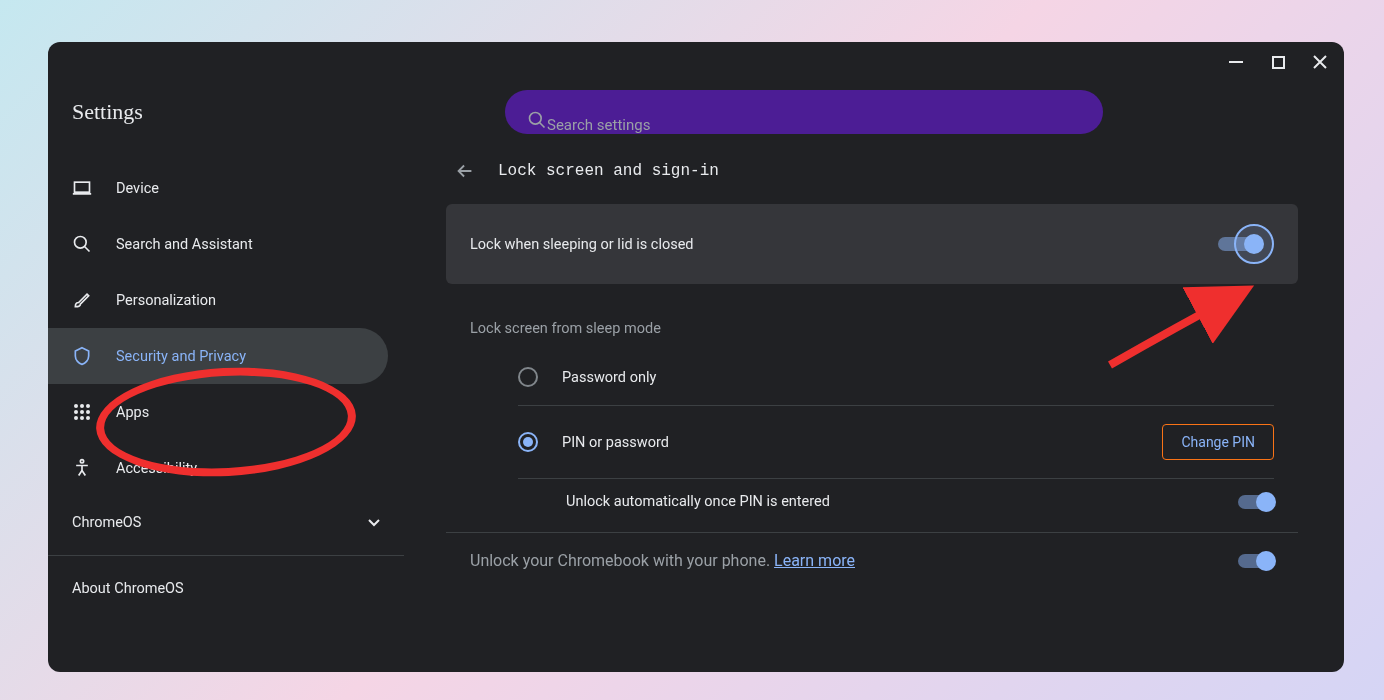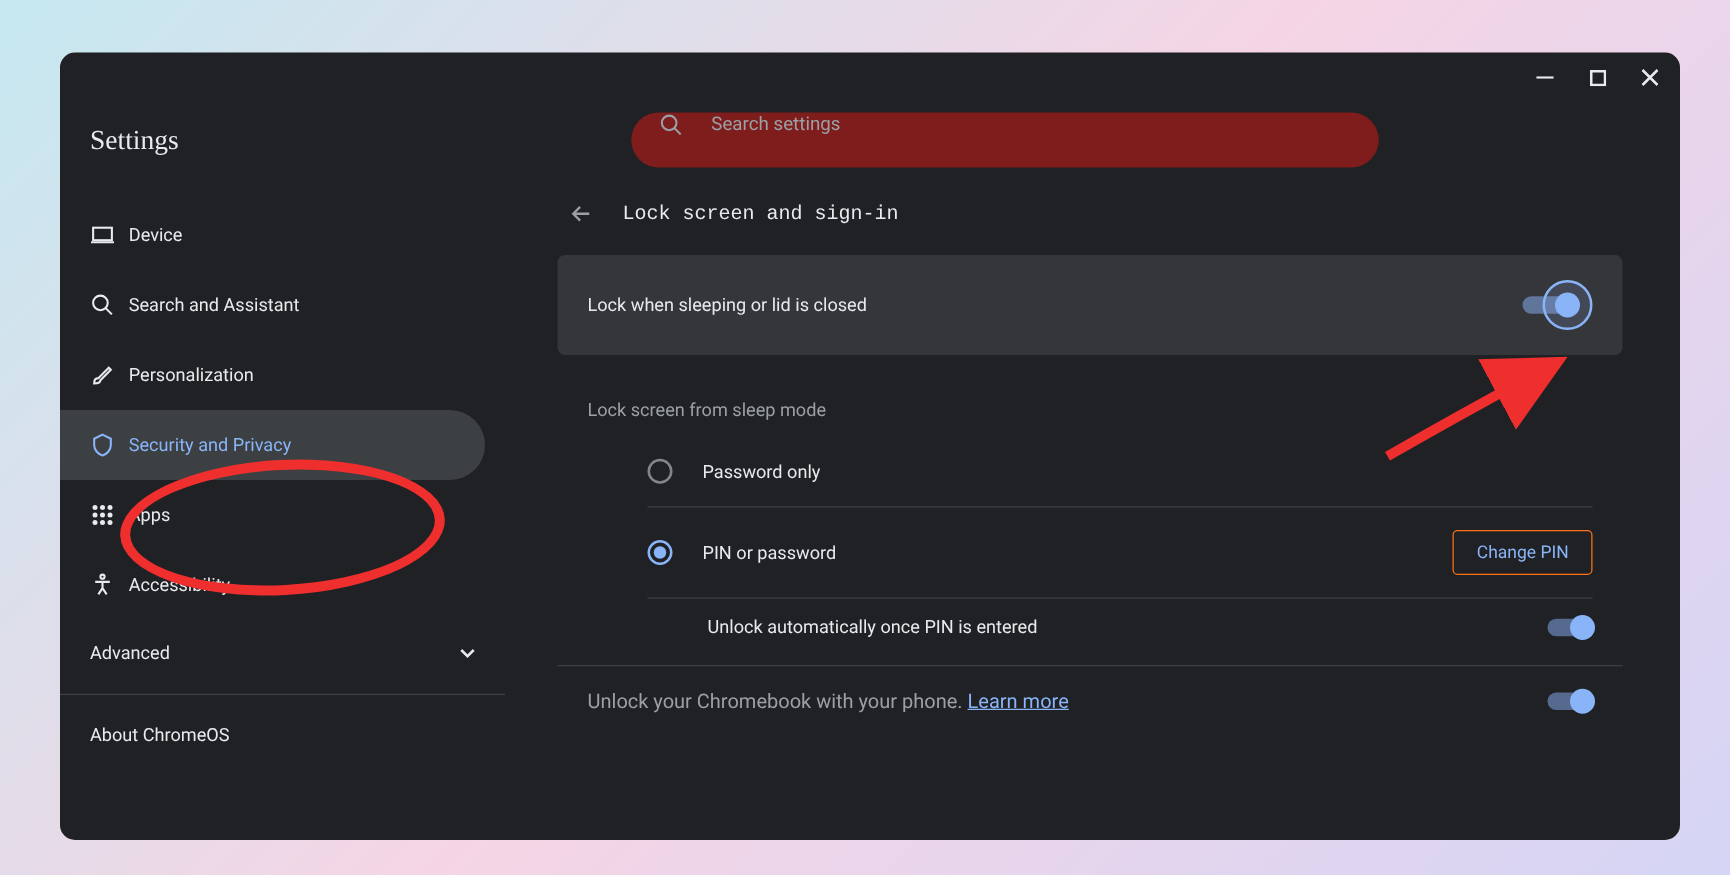--- a/index.html
+++ b/index.html
@@ -58,26 +58,25 @@
       font-family: Liberation Serif, serif;
     }
     .search-wrap {
       flex: 1;
       display: flex;
       justify-content: center;
     }
     .search-box {
       width: 598px;
       height: 44px;
-      background: #7f1d1d;
+      background: #4c1d95;
       border-radius: 22px;
       display: flex;
-      align-items: flex-start;
+      align-items: flex-end;
       padding: 0 22px;
-      gap: 22px;
     }
     .search-box input {
       background: transparent;
       border: none;
       outline: none;
       color: #e8eaed;
       font-size: 15px;
       flex: 1;
     }
     .search-box input::placeholder {
@@ -91,21 +90,21 @@
     .sidebar {
       width: 356px;
       padding-top: 18px;
       overflow-y: auto;
     }
     .nav-item {
       height: 56px;
       display: flex;
       align-items: center;
       padding-left: 24px;
-      gap: 11px;
+      gap: 24px;
       color: #e8eaed;
       font-size: 14.5px;
       cursor: pointer;
       border-top-right-radius: 28px;
       border-bottom-right-radius: 28px;
       width: 340px;
     }
     .nav-item.active {
       background: #3c4043;
       color: #8ab4f8;
@@ -424,21 +423,21 @@
       <div class="nav-item">
         <span class="icon">
           <svg width="20" height="20" viewBox="0 0 24 24" fill="none" stroke="#e8eaed" stroke-width="2">
               <circle cx="12" cy="4" r="2"></circle>
               <path d="M5 9 L12 9 L19 9 M12 9 L12 15 M12 15 L8 21 M12 15 L16 21"></path>
             </svg>
         </span>
         <span>Accessibility</span>
       </div>
       <div class="advanced-row">
-        <span>Advanced</span>
+        <span>ChromeOS</span>
         <span>
           <svg width="12" height="8" viewBox="0 0 12 8">
               <path d="M1 1 L6 6 L11 1" stroke="#e8eaed" stroke-width="2" fill="none"></path>
             </svg>
         </span>
       </div>
       <div class="divider"></div>
       <div class="about-row">
         <span>About ChromeOS</span>
       </div>

